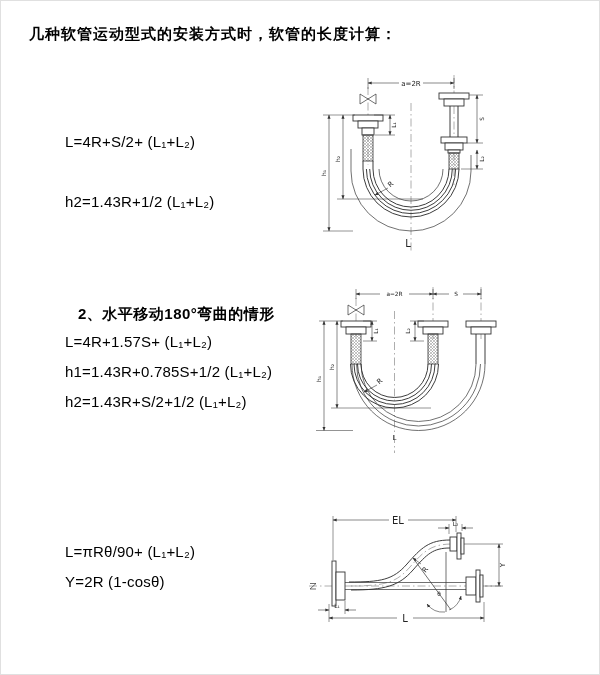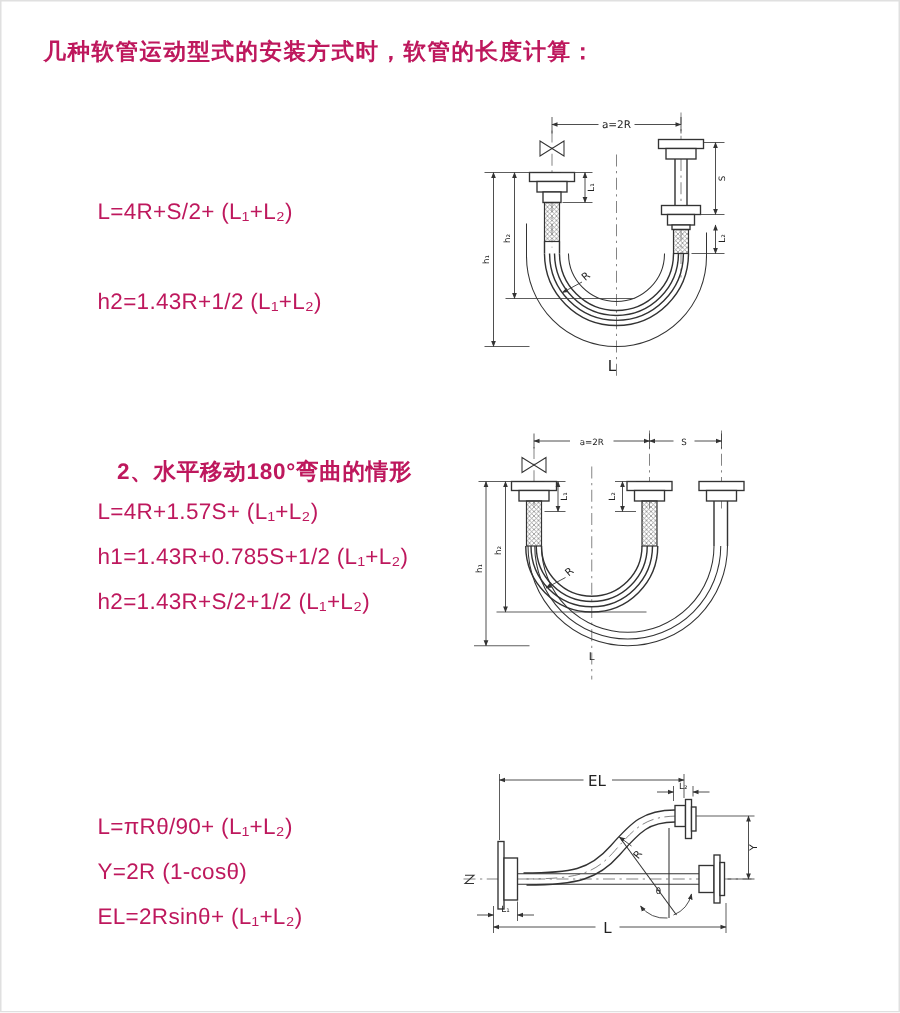--- a/index.html
+++ b/index.html
@@ -1,18 +1,18 @@
 <!DOCTYPE html>
 <html><head>
 <meta charset="utf-8">
 <style>
   html,body{margin:0;padding:0;background:#fff;}
   .page{
     position:relative;width:600px;height:675px;background:#ffffff;
-    font-family:"Liberation Sans","DejaVu Sans",sans-serif;color:#be185d;
+    font-family:"Liberation Sans","DejaVu Sans",sans-serif;color:#000000;
     border:1px solid #e0e0e0;box-sizing:border-box;overflow:hidden;
   }
   .doc-title{position:absolute;left:28px;top:24px;font-size:15px;font-weight:700;letter-spacing:1px;}
   .sec-heading{position:absolute;font-size:15px;font-weight:700;letter-spacing:0.5px;}
   .formula{position:absolute;font-size:15px;font-weight:400;letter-spacing:0.2px;}
   svg{position:absolute;}
   svg text{font-family:"DejaVu Sans","Liberation Sans",sans-serif;fill:#222;}
   .dim{stroke:#3a3a3a;stroke-width:0.6;fill:none;}
   .ext{stroke:#3a3a3a;stroke-width:0.55;fill:none;}
   .cl{stroke:#6a6a6a;stroke-width:0.55;fill:none;stroke-dasharray:8 3 1.5 3;}
@@ -232,21 +232,20 @@
     <g>
       <line class="dim" x1="66" y1="104" x2="53" y2="111" marker-end="url(#ar2)"></line>
       <text class="lbl" transform="rotate(-40 70 102)" x="70" y="102" text-anchor="middle">R</text>
     </g>
 
     <text class="lbl" x="83.5" y="159" text-anchor="middle">L</text>
   </svg>
 
   <div class="formula" style="left:64px;top:542px;">L=πRθ/90+ (L₁+L₂)</div>
   <div class="formula" style="left:64px;top:572px;">Y=2R (1-cosθ)</div>
-  <div class="formula" style="left:64px;top:602px;">EL=2Rsinθ+ (L₁+L₂)</div>
 
   <svg style="left:300px;top:505px;" width="300" height="140" viewBox="0 0 300 140">
     <defs>
       <marker id="ar3" viewBox="0 0 8 8" refX="7" refY="4" markerWidth="7" markerHeight="7" orient="auto-start-reverse">
         <path d="M0 1 L7.6 4 L0 7 z" fill="#333"></path>
       </marker>
     </defs>
 
     <g>
       <line class="cl" x1="8" y1="80" x2="200" y2="80"></line>

